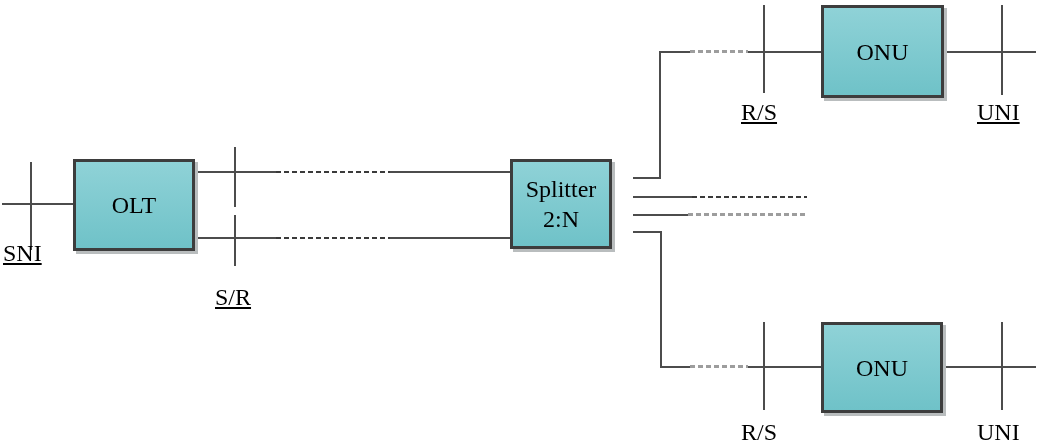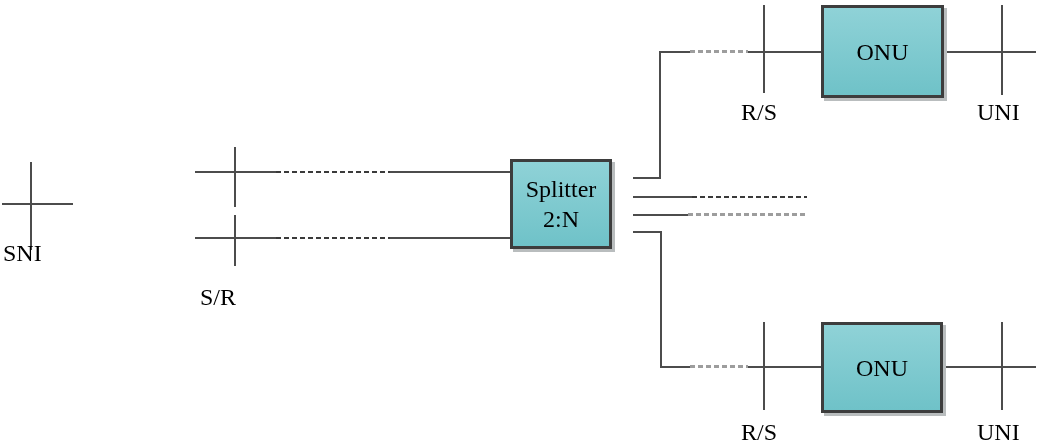--- a/index.html
+++ b/index.html
@@ -74,23 +74,24 @@
   .rs-top-tick{left:763px;top:5px;height:88px;}
   .uni-top-tick{left:1001px;top:5px;height:90px;}
   .rs-bot-tick{left:763px;top:322px;height:88px;}
   .uni-bot-tick{left:1001px;top:322px;height:88px;}
 
   .iface-label{
     position:absolute;
     color:var(--text,#000);
     font-size:24px;line-height:1;
     white-space:nowrap;
+    text-decoration:underline;
   }
   .lbl-sni{left:3px;top:241px;}
-  .lbl-sr{left:200px;top:285px;}
+  .lbl-sr{left:215px;top:285px;}
   .lbl-rs-top{left:741px;top:100px;}
   .lbl-uni-top{left:977px;top:100px;}
   .lbl-rs-bot{left:741px;top:420px;}
   .lbl-uni-bot{left:977px;top:420px;}
 </style>
 </head>
 <body>
 
 <div class="canvas">
 
@@ -129,20 +130,23 @@
 
   <div class="hline branch-bot-a"></div>
   <div class="dash-gray branch-bot-dash"></div>
   <div class="hline branch-bot-b"></div>
   <div class="vline rs-bot-tick"></div>
   <div class="iface-label lbl-rs-bot">R/S</div>
   <div class="hline uni-bot-line"></div>
   <div class="vline uni-bot-tick"></div>
   <div class="iface-label lbl-uni-bot">UNI</div>
 
+  <div class="node box-olt">
+    <span>OLT</span>
+  </div>
   <div class="node box-splitter">
     <span>Splitter</span>
     <span>2:N</span>
   </div>
   <div class="node box-onu-top">
     <span>ONU</span>
   </div>
   <div class="node box-onu-bottom">
     <span>ONU</span>
   </div>

